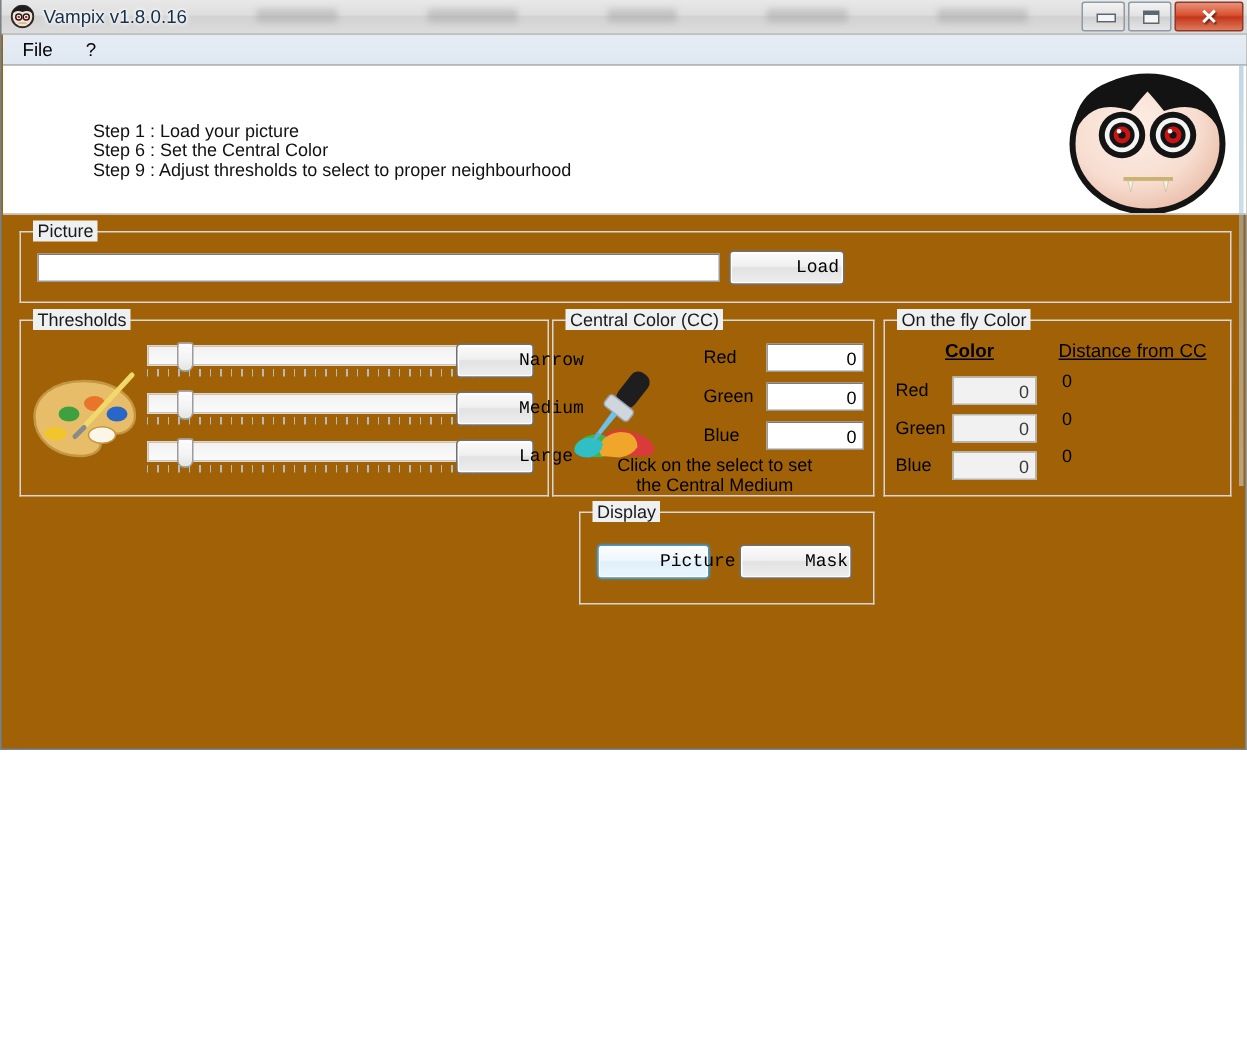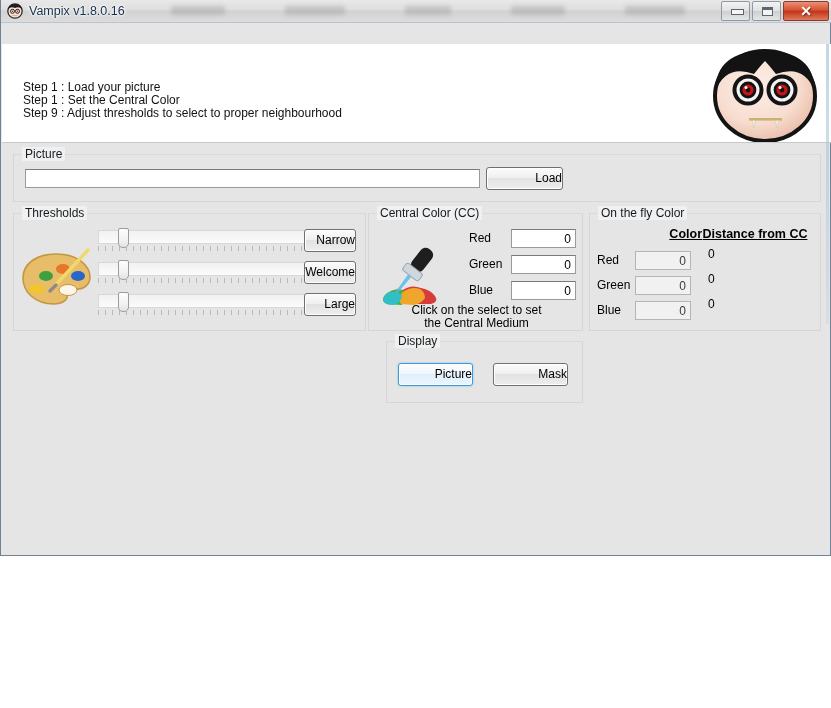--- a/index.html
+++ b/index.html
@@ -10,23 +10,23 @@
     overflow: hidden;
     background: #ffffff;
     font-family: "Liberation Sans", sans-serif;
   }
 
   
   #window {
     position: absolute;
     left: 0; top: 0;
     width: 831px;
-    height: 556px;
-    box-sizing: border-box;
-    background: #e5e5e5;
+    height: 500px;
+    box-sizing: border-box;
+    background: #a16207;
     border: 1px solid #6f8296;
     border-top: none;
   }
 
   
   #titlebar {
     position: absolute;
     left: 0; top: 0;
     width: 831px;
     height: 23px;
@@ -155,21 +155,21 @@
     font-weight: bold;
     color: #000;
   }
   #steps {
     position: absolute;
     left: 22px; top: 81px;
     font-size: 12px;
     color: #111;
     line-height: 13px;
   }
-  .step-line { white-space: nowrap; }
+  .step-line { white-space: nowrap; margin-left: 39px; }
 
   
   #logo {
     position: absolute;
     left: 705px; top: 42px;
     width: 118px; height: 100px;
   }
 
   
   .group {
@@ -211,27 +211,28 @@
     width: 77px; height: 23px;
   }
 
   
   .btn {
     box-sizing: border-box;
     position: absolute;
     border: 1px solid #707070;
     border-radius: 3px;
     background: linear-gradient(to bottom, #fbfbfb 0%, #f0f0f0 45%, #e2e2e2 50%, #eeeeee 100%);
-    font-family: Liberation Sans, sans-serif;
-    font-size: 12px;
-    color: #000;
-    text-align: right;
+    font-family: Liberation Mono, monospace;
+    font-size: 12px;
+    color: #000;
+    text-align: center;
     line-height: 21px;
     cursor: default;
     box-shadow: inset 0 0 0 1px #ffffff;
+    padding-left: 41px;
   }
   .btn.bold { font-weight: bold; }
   .btn.disabled { color: #a6a6a6; border-color: #c4c4c4; background: linear-gradient(to bottom,#f6f6f6,#efefef); box-shadow: inset 0 0 0 1px #fdfdfd; }
   .btn.focused {
     border: 1px solid #3c9bd6;
     box-shadow: inset 0 0 0 1px #ffffff, 0 0 2px rgba(60,155,214,.6);
     background: linear-gradient(to bottom, #fbfdff 0%, #eef7fd 45%, #e0f0fb 50%, #eaf6fe 100%);
   }
 
   
@@ -298,28 +299,28 @@
     text-align: center;
     font-size: 12px;
     line-height: 13px;
     color: #000;
   }
 
   
   #grp-otf { left: 588px; top: 213px; width: 232px; height: 118px; }
   #otf-col-color {
     position: absolute; left: 40px; top: 13px;
-    width: 72px; text-align: right;
+    width: 72px; text-align: left;
     font-size: 12.5px; font-weight: bold; color: #000;
     text-decoration: underline;
   }
   #otf-col-dist {
     position: absolute; left: 100px; top: 13px;
     width: 130px; text-align: center;
-    font-size: 12.5px; font-weight: bold; color: #000;
+    font-size: 12.5px; font-weight: normal; color: #000;
     text-decoration: underline;
   }
   .otf-label { position: absolute; left: 7px; font-size: 12px; color: #000; }
   .otf-input {
     position: absolute;
     left: 45px;
     width: 56px; height: 19px;
     box-sizing: border-box;
     border: 1px solid #b5b5b5;
     background: #f1f1f1;
@@ -393,27 +394,31 @@
       </div>
       <div class="win-btn">
         <span class="max-glyph"></span>
       </div>
       <div class="win-btn close">
         <span class="close-glyph">✕</span>
       </div>
     </div>
   </div>
 
+  <div id="menubar">
+    <div class="menu-item">File</div>
+    <div class="menu-item">?</div>
+  </div>
 
   <div id="welcome-panel"></div>
 
 
   <div id="steps">
     <div class="step-line">Step 1 : Load your picture</div>
-    <div class="step-line">Step 1 : Set the Central Color</div>
+    <div class="step-line">Step 6 : Set the Central Color</div>
     <div class="step-line">Step 9 : Adjust thresholds to select to proper neighbourhood</div>
   </div>
 
   <div id="logo">
     <svg viewBox="0 0 118 100" width="118" height="100">
       <defs>
         <radialGradient id="skin" cx="42%" cy="38%" r="68%">
           <stop offset="0%" stop-color="#fdeee6"></stop>
           <stop offset="62%" stop-color="#f7ddd0"></stop>
           <stop offset="100%" stop-color="#e8b9a4"></stop>
@@ -474,21 +479,21 @@
     </div>
     <div class="thr-value" style="top:17px">40</div>
     <div class="btn thr-btn" style="top:15px">Narrow</div>
 
     <div class="slider-row" style="top:48px">
       <div class="slider-track"></div>
       <div class="slider-thumb"></div>
       <div class="slider-ticks"></div>
     </div>
     <div class="thr-value" style="top:49px">40</div>
-    <div class="btn thr-btn" style="top:47px">Welcome</div>
+    <div class="btn thr-btn" style="top:47px">Medium</div>
 
     <div class="slider-row" style="top:80px">
       <div class="slider-track"></div>
       <div class="slider-thumb"></div>
       <div class="slider-ticks"></div>
     </div>
     <div class="thr-value" style="top:81px">40</div>
     <div class="btn thr-btn" style="top:79px">Large</div>
   </div>
 

